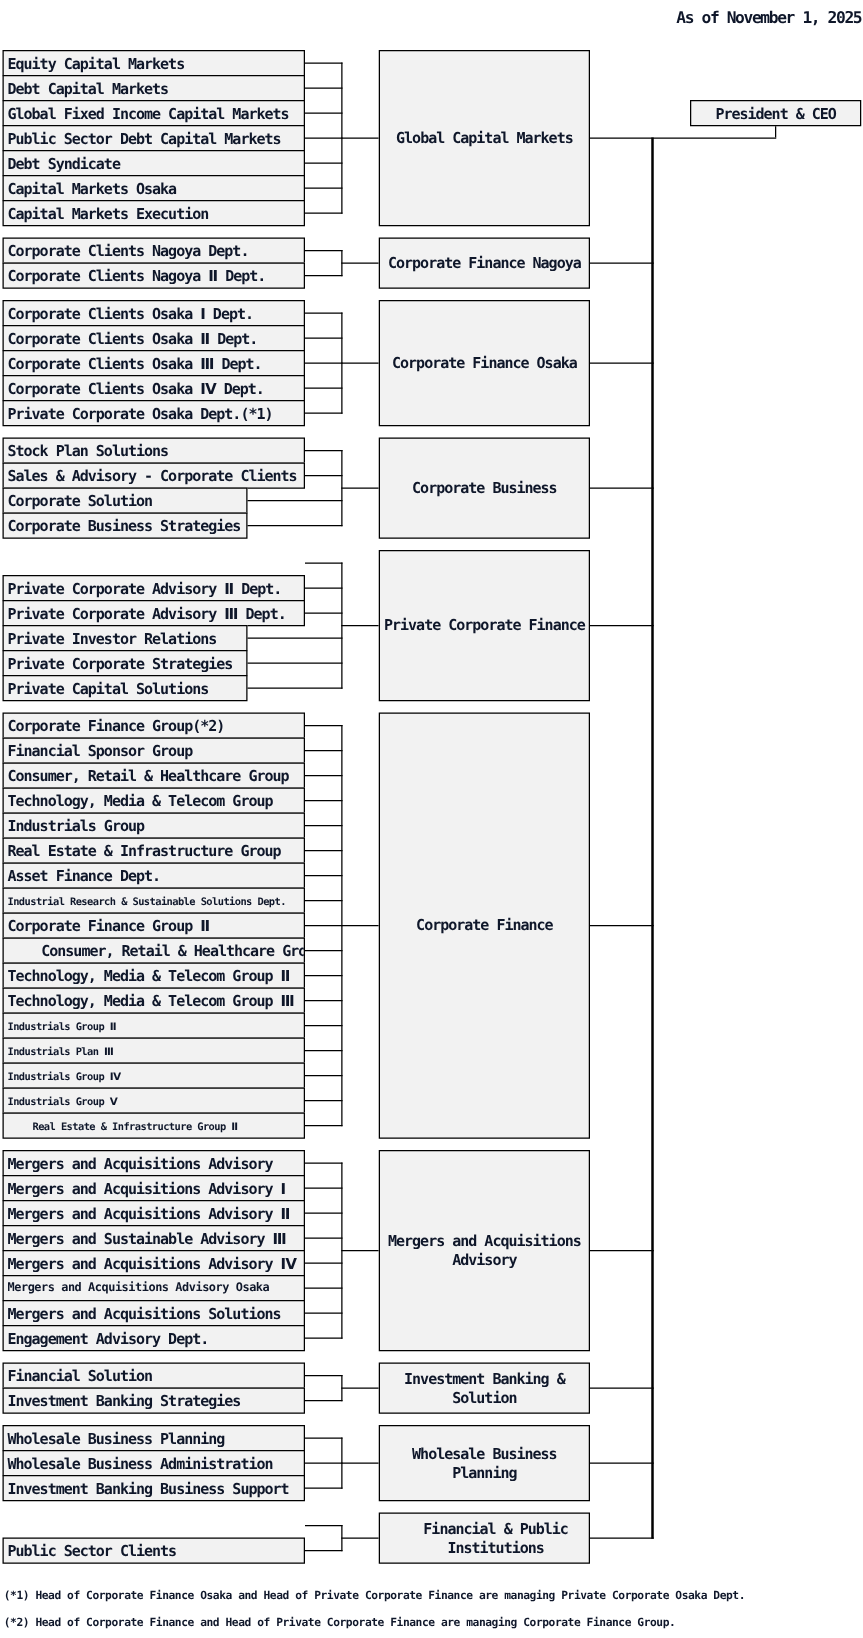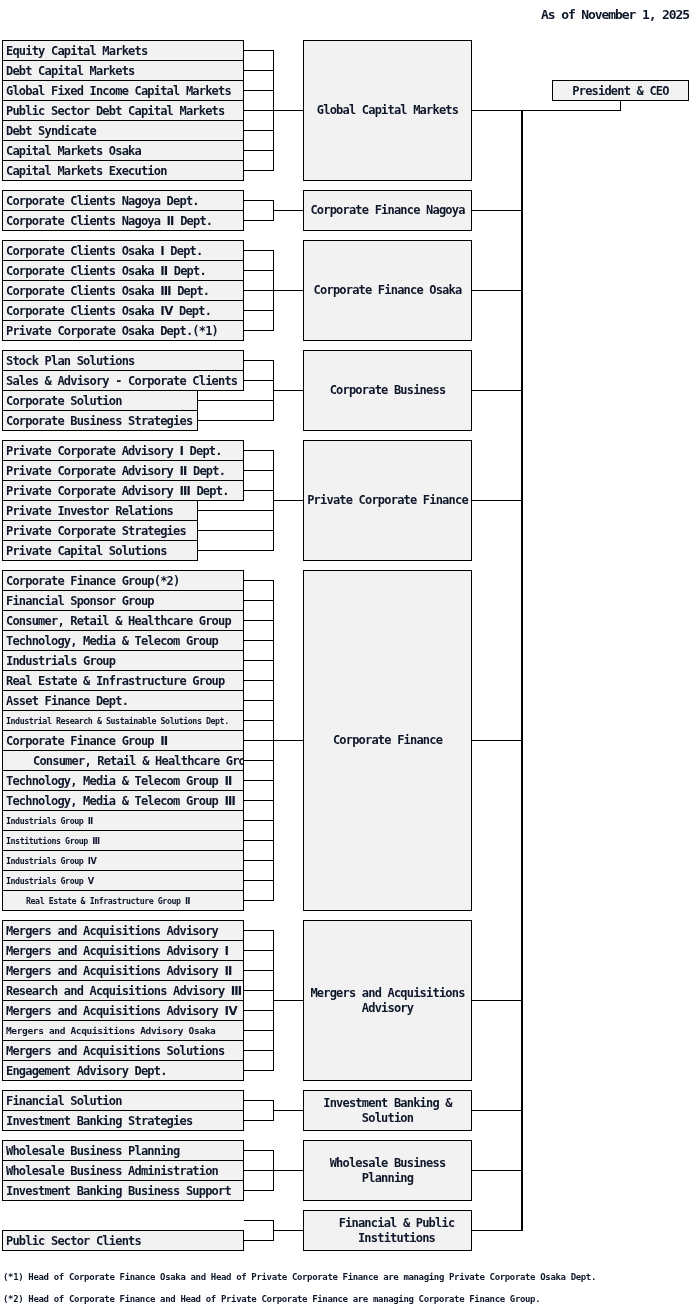--- a/index.html
+++ b/index.html
@@ -83,21 +83,20 @@
     <div class="box dept" style="left: 2px; top: 390px; width: 196px; height: 21px;">Corporate Solution</div>
     <div class="ln" style="left: 198px; top: 400px; width: 76px; height: 1px;"></div>
     <div class="box dept" style="left: 2px; top: 410px; width: 196px; height: 21px;">Corporate Business Strategies</div>
     <div class="ln" style="left: 198px; top: 420px; width: 76px; height: 1px;"></div>
     <div class="ln" style="left: 273px; top: 360px; width: 1px; height: 61px;"></div>
     <div class="ln" style="left: 273px; top: 390px; width: 30px; height: 1px;"></div>
     <div class="box group" style="left: 303px; top: 350px; width: 169px; height: 81px;">
       <span>Corporate Business</span>
     </div>
     <div class="ln" style="left: 472px; top: 390px; width: 51px; height: 1px;"></div>
-    <div class="box dept" style="left: 2px; top: 440px; width: 242px; height: 21px;">Private Corporate Advisory Ⅰ Dept.</div>
     <div class="ln" style="left: 244px; top: 450px; width: 30px; height: 1px;"></div>
     <div class="box dept" style="left: 2px; top: 460px; width: 242px; height: 21px;">Private Corporate Advisory Ⅱ Dept.</div>
     <div class="ln" style="left: 244px; top: 470px; width: 30px; height: 1px;"></div>
     <div class="box dept" style="left: 2px; top: 480px; width: 242px; height: 21px;">Private Corporate Advisory Ⅲ Dept.</div>
     <div class="ln" style="left: 244px; top: 490px; width: 30px; height: 1px;"></div>
     <div class="box dept" style="left: 2px; top: 500px; width: 196px; height: 21px;">Private Investor Relations</div>
     <div class="ln" style="left: 198px; top: 510px; width: 76px; height: 1px;"></div>
     <div class="box dept" style="left: 2px; top: 520px; width: 196px; height: 21px;">Private Corporate Strategies</div>
     <div class="ln" style="left: 198px; top: 530px; width: 76px; height: 1px;"></div>
     <div class="box dept" style="left: 2px; top: 540px; width: 196px; height: 21px;">Private Capital Solutions</div>
@@ -127,41 +126,41 @@
     <div class="box dept" style="left: 2px; top: 730px; width: 242px; height: 21px;">Corporate Finance Group Ⅱ</div>
     <div class="ln" style="left: 244px; top: 740px; width: 30px; height: 1px;"></div>
     <div class="box dept" style="left: 2px; top: 750px; width: 242px; height: 21px; padding-left: 30px;">Consumer, Retail &amp; Healthcare Group Ⅱ</div>
     <div class="ln" style="left: 244px; top: 760px; width: 30px; height: 1px;"></div>
     <div class="box dept" style="left: 2px; top: 770px; width: 242px; height: 21px;">Technology, Media &amp; Telecom Group Ⅱ</div>
     <div class="ln" style="left: 244px; top: 780px; width: 30px; height: 1px;"></div>
     <div class="box dept" style="left: 2px; top: 790px; width: 242px; height: 21px;">Technology, Media &amp; Telecom Group Ⅲ</div>
     <div class="ln" style="left: 244px; top: 800px; width: 30px; height: 1px;"></div>
     <div class="box dept sz-xs" style="left: 2px; top: 810px; width: 242px; height: 21px;">Industrials Group Ⅱ</div>
     <div class="ln" style="left: 244px; top: 820px; width: 30px; height: 1px;"></div>
-    <div class="box dept sz-xs" style="left: 2px; top: 830px; width: 242px; height: 21px;">Institutions Group Ⅲ</div>
+    <div class="box dept sz-xs" style="left: 2px; top: 830px; width: 242px; height: 21px;">Industrials Plan Ⅲ</div>
     <div class="ln" style="left: 244px; top: 840px; width: 30px; height: 1px;"></div>
     <div class="box dept sz-xs" style="left: 2px; top: 850px; width: 242px; height: 21px;">Industrials Group Ⅳ</div>
     <div class="ln" style="left: 244px; top: 860px; width: 30px; height: 1px;"></div>
     <div class="box dept sz-xs" style="left: 2px; top: 870px; width: 242px; height: 21px;">Industrials Group Ⅴ</div>
     <div class="ln" style="left: 244px; top: 880px; width: 30px; height: 1px;"></div>
     <div class="box dept sz-xs" style="left: 2px; top: 890px; width: 242px; height: 21px; padding-left: 23px;">Real Estate &amp; Infrastructure Group Ⅱ</div>
     <div class="ln" style="left: 244px; top: 900px; width: 30px; height: 1px;"></div>
     <div class="ln" style="left: 273px; top: 580px; width: 1px; height: 321px;"></div>
     <div class="ln" style="left: 273px; top: 740px; width: 30px; height: 1px;"></div>
     <div class="box group" style="left: 303px; top: 570px; width: 169px; height: 341px;">
       <span>Corporate Finance</span>
     </div>
     <div class="ln" style="left: 472px; top: 740px; width: 51px; height: 1px;"></div>
     <div class="box dept" style="left: 2px; top: 920px; width: 242px; height: 21px;">Mergers and Acquisitions Advisory</div>
     <div class="ln" style="left: 244px; top: 930px; width: 30px; height: 1px;"></div>
     <div class="box dept" style="left: 2px; top: 940px; width: 242px; height: 21px;">Mergers and Acquisitions Advisory Ⅰ</div>
     <div class="ln" style="left: 244px; top: 950px; width: 30px; height: 1px;"></div>
     <div class="box dept" style="left: 2px; top: 960px; width: 242px; height: 21px;">Mergers and Acquisitions Advisory Ⅱ</div>
     <div class="ln" style="left: 244px; top: 970px; width: 30px; height: 1px;"></div>
-    <div class="box dept" style="left: 2px; top: 980px; width: 242px; height: 21px;">Research and Acquisitions Advisory Ⅲ</div>
+    <div class="box dept" style="left: 2px; top: 980px; width: 242px; height: 21px;">Mergers and Sustainable Advisory Ⅲ</div>
     <div class="ln" style="left: 244px; top: 990px; width: 30px; height: 1px;"></div>
     <div class="box dept" style="left: 2px; top: 1000px; width: 242px; height: 21px;">Mergers and Acquisitions Advisory Ⅳ</div>
     <div class="ln" style="left: 244px; top: 1010px; width: 30px; height: 1px;"></div>
     <div class="box dept sz-sm" style="left: 2px; top: 1020px; width: 242px; height: 21px;">Mergers and Acquisitions Advisory Osaka</div>
     <div class="ln" style="left: 244px; top: 1030px; width: 30px; height: 1px;"></div>
     <div class="box dept" style="left: 2px; top: 1040px; width: 242px; height: 21px;">Mergers and Acquisitions Solutions</div>
     <div class="ln" style="left: 244px; top: 1050px; width: 30px; height: 1px;"></div>
     <div class="box dept" style="left: 2px; top: 1060px; width: 242px; height: 21px;">Engagement Advisory Dept.</div>
     <div class="ln" style="left: 244px; top: 1070px; width: 30px; height: 1px;"></div>
     <div class="ln" style="left: 273px; top: 930px; width: 1px; height: 141px;"></div>

